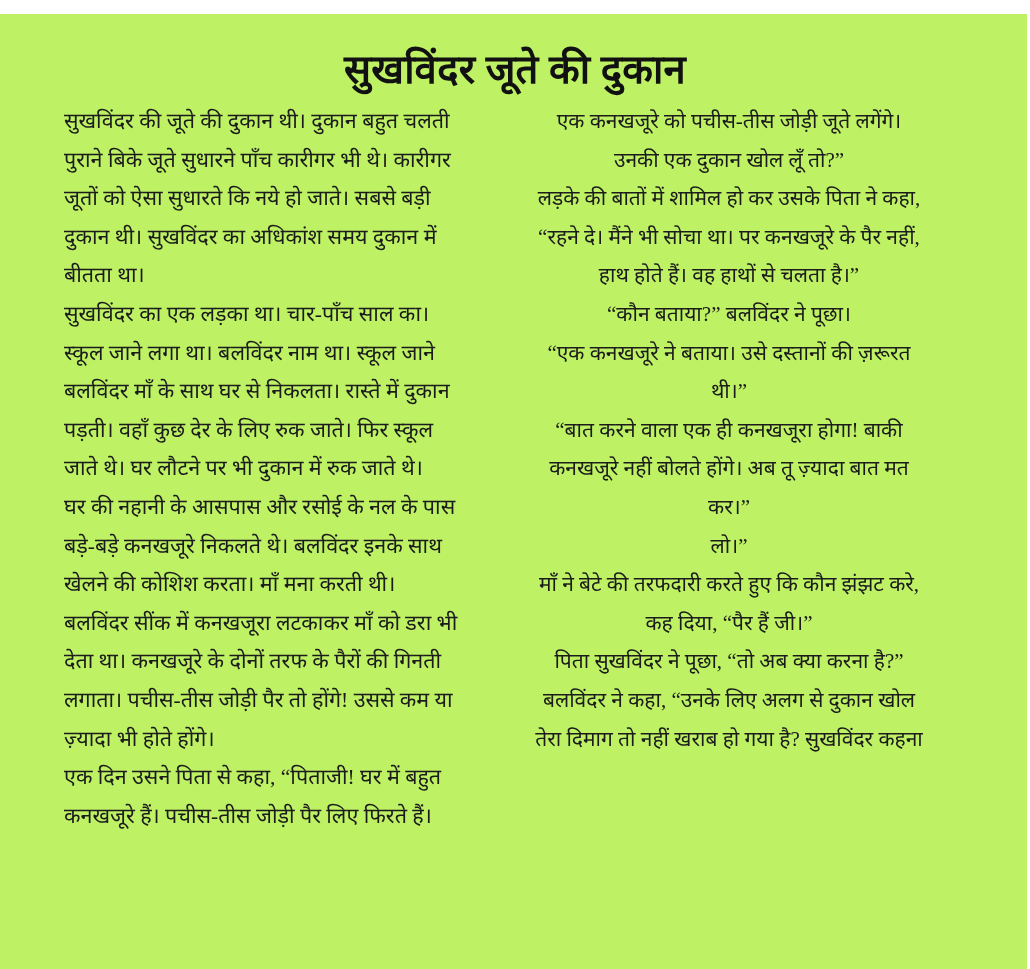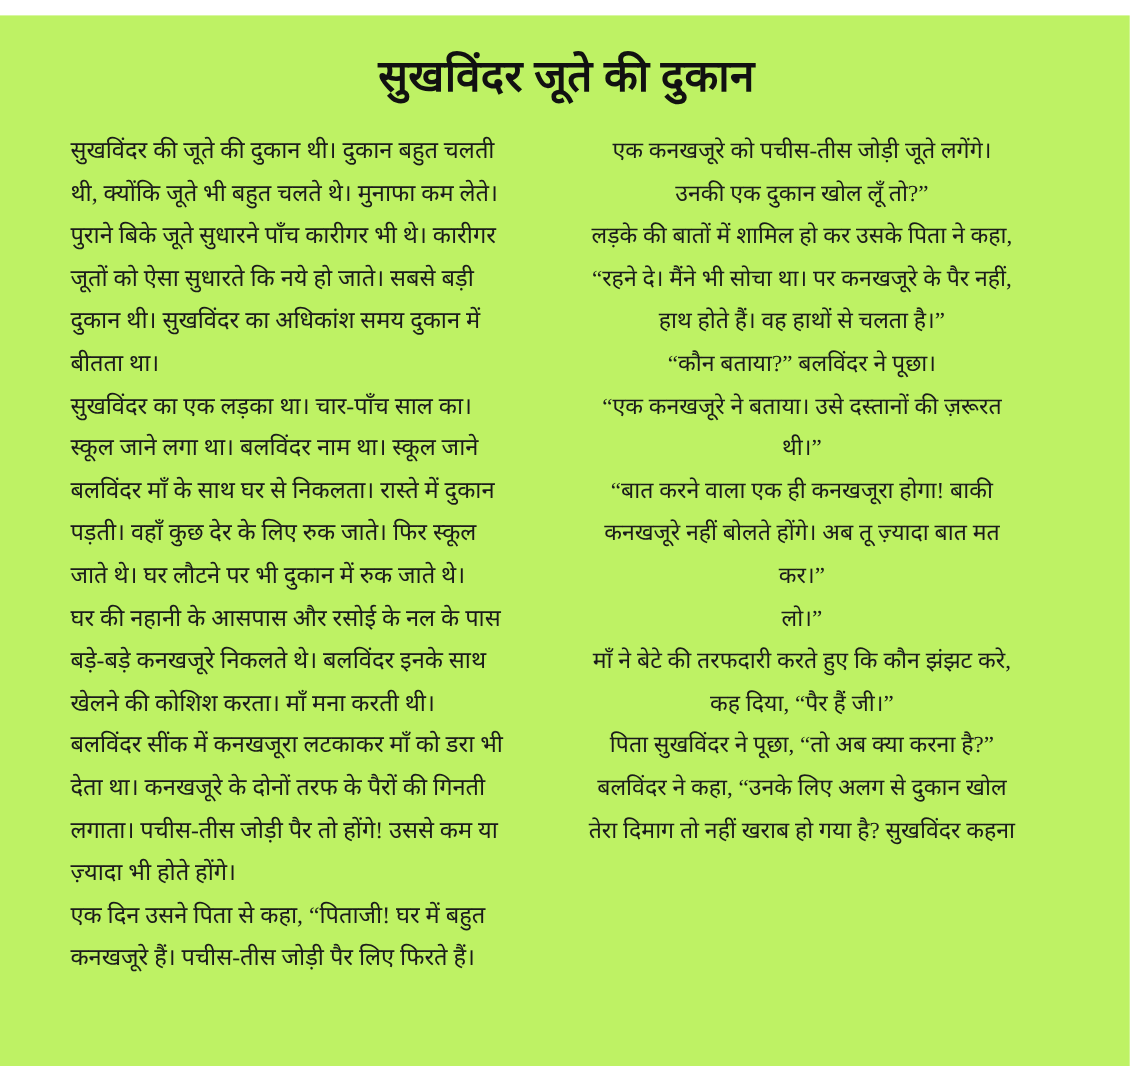--- a/index.html
+++ b/index.html
@@ -47,21 +47,21 @@
   .columns {
     position: absolute;
     top: 88px;
     left: 0;
     width: 1030px;
     height: 800px;
   }
 
   .column {
     position: absolute;
-    top: 16px;
+    top: 0;
   }
 
   .column-left {
     left: 64px;
     width: 410px;
   }
 
   .column-right {
     left: 513px;
     width: 432px;
@@ -91,21 +91,20 @@
 
 <div class="page">
 
   <h1 class="page-title">सुखविंदर जूते की दुकान</h1>
 
   <div class="columns">
 
     <div class="column column-left col-left">
       <p class="para">
         <span class="line">सुखविंदर की जूते की दुकान थी। दुकान बहुत चलती</span>
-        <span class="line">थी, क्योंकि जूते भी बहुत चलते थे। मुनाफा कम लेते।</span>
         <span class="line">पुराने बिके जूते सुधारने पाँच कारीगर भी थे। कारीगर</span>
         <span class="line">जूतों को ऐसा सुधारते कि नये हो जाते। सबसे बड़ी</span>
         <span class="line">दुकान थी। सुखविंदर का अधिकांश समय दुकान में</span>
         <span class="line">बीतता था।</span>
         <span class="line">सुखविंदर का एक लड़का था। चार-पाँच साल का।</span>
         <span class="line">स्कूल जाने लगा था। बलविंदर नाम था। स्कूल जाने</span>
         <span class="line">बलविंदर माँ के साथ घर से निकलता। रास्ते में दुकान</span>
         <span class="line">पड़ती। वहाँ कुछ देर के लिए रुक जाते। फिर स्कूल</span>
         <span class="line">जाते थे। घर लौटने पर भी दुकान में रुक जाते थे।</span>
         <span class="line">घर की नहानी के आसपास और रसोई के नल के पास</span>

